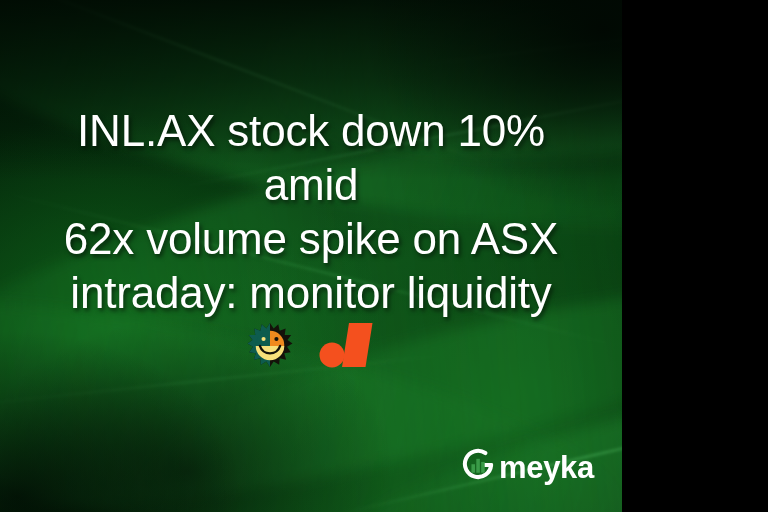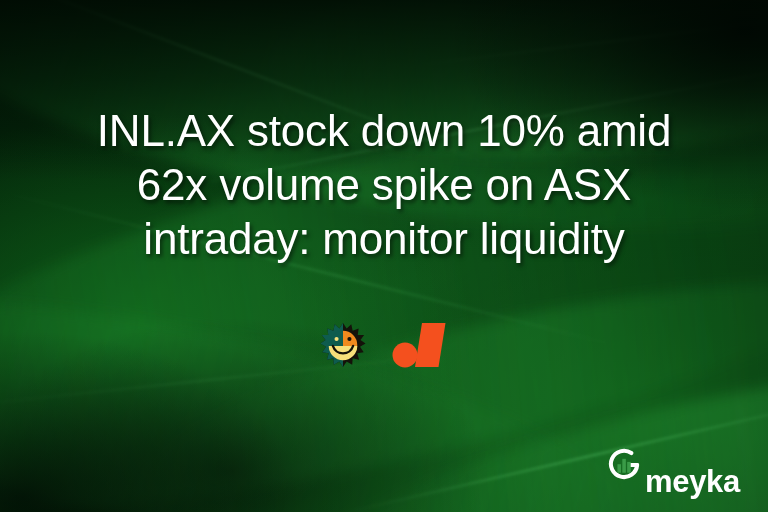--- a/index.html
+++ b/index.html
@@ -2,21 +2,21 @@
 <html><head>
 <meta charset="utf-8">
 <style>
   html, body {
     margin: 0;
     padding: 0;
     background: #000;
   }
   #canvas {
     position: relative;
-    width: 768px;
+    width: 622px;
     height: 512px;
     overflow: hidden;
     font-family: "Liberation Sans", sans-serif;
     background: #04230c;
   }
 
   
   .bg-base {
     position: absolute;
     inset: 0;
@@ -143,21 +143,21 @@
     align-items: center;
     gap: 4px;
   }
   .brand-wordmark {
     color: #ffffff;
     font-size: 31px;
     font-weight: 700;
     letter-spacing: -0.3px;
     line-height: 1;
     position: relative;
-    top: 14px;
+    top: 0;
   }
 </style>
 </head>
 <body>
 
 <div id="canvas">
 
   <div class="bg-base"></div>
   <div class="ribbon r1"></div>
   <div class="ribbon r2"></div>

